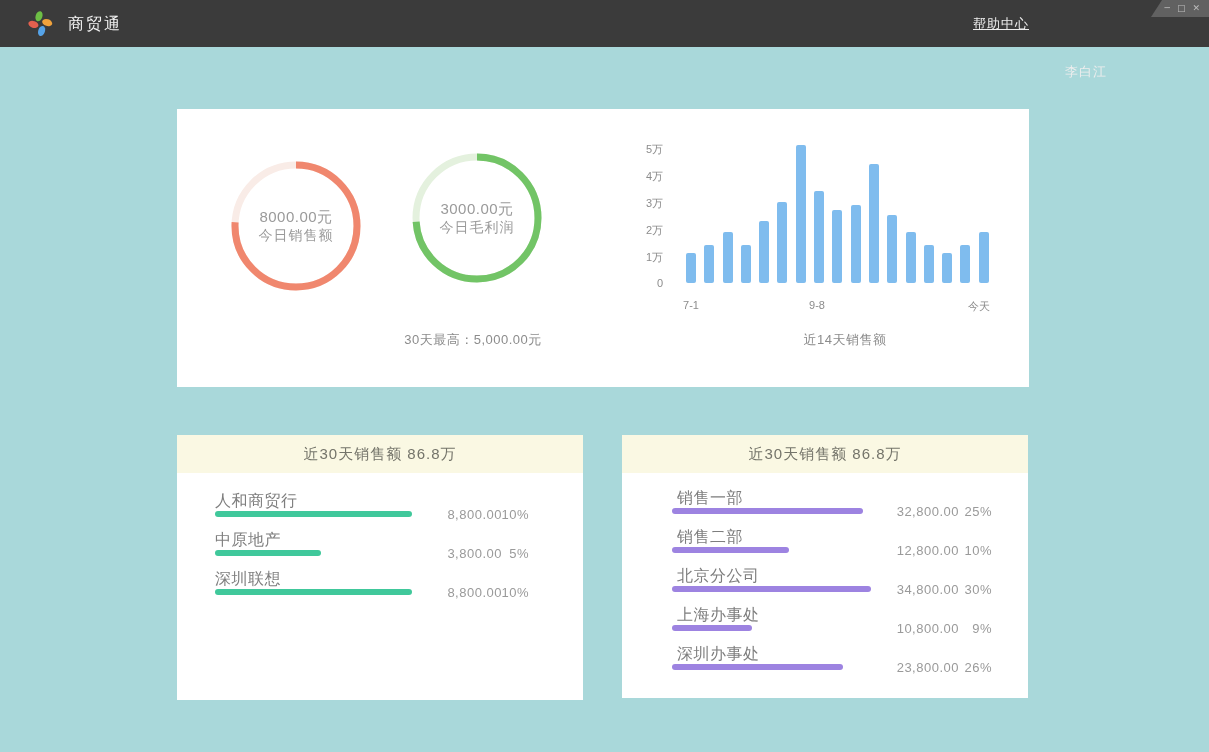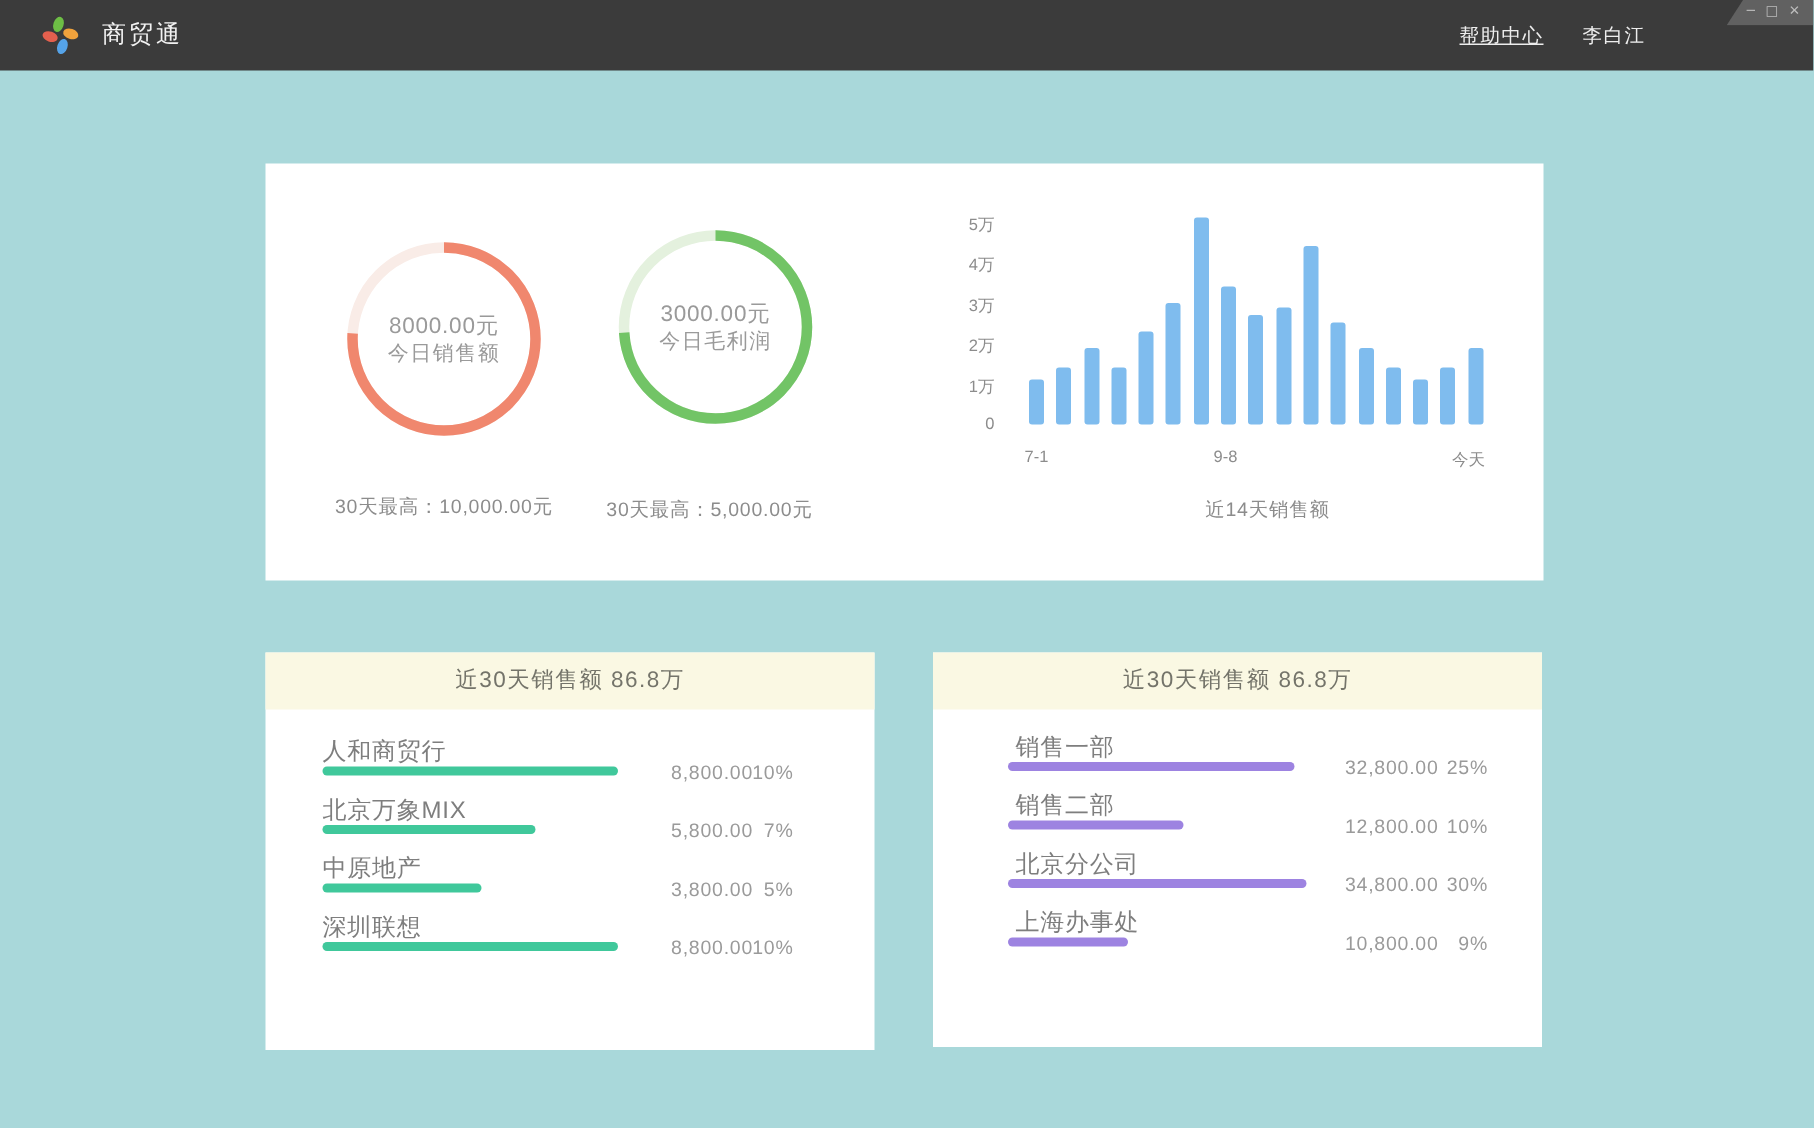--- a/index.html
+++ b/index.html
@@ -7,21 +7,21 @@
   body { font-family:"Liberation Sans", sans-serif; background:#A9D8DA; position:relative; }
 
   
   .titlebar { position:absolute; left:0; top:0; width:1209px; height:47px; background:#3B3B3B; }
   .logo { position:absolute; left:27px; top:10px; width:27px; height:27px; }
   .app-title { position:absolute; left:68px; top:0; height:54px; line-height:47px;
                color:#F2F2F2; font-size:16px; letter-spacing:2px; }
   .tb-link { position:absolute; top:0; height:47px; line-height:47px; color:#EDEDED;
              font-size:13px; cursor:pointer; letter-spacing:1px; }
   .tb-help { right:180px;text-decoration:underline; }
-  .tb-user { right:112px; }
+  .tb-user { right:102px;margin-top:48px; }
   .win-controls { position:absolute; right:0; top:0; width:58px; height:17px; background:#616161;
                   clip-path:polygon(11px 0, 100% 0, 100% 100%, 0 100%);
                   display:flex; align-items:center; justify-content:flex-end;
                   gap:7px; padding-right:9px; font-family:"DejaVu Sans", sans-serif; }
   .win-btn { color:#BDBDBD; font-size:9px; line-height:9px; cursor:pointer; }
 
   
   .card { position:absolute; background:#FFFFFF; }
   .card-top { left:177px; top:109px; width:852px; height:278px; }
   .card-left { left:177px; top:435px; width:406px; height:265px; }
@@ -88,21 +88,20 @@
   <div class="donut donut-1">
     <svg width="130" height="130" viewBox="0 0 130 130">
       <circle cx="65" cy="65" r="61" fill="none" stroke="#F9ECE7" stroke-width="7"></circle>
       <circle cx="65" cy="65" r="61" fill="none" stroke="#F0876E" stroke-width="7" pathLength="100" stroke-dasharray="76 24" transform="rotate(-90 65 65)"></circle>
     </svg>
     <div class="donut-texts">
       <span class="donut-value">8000.00元</span>
       <span class="donut-label">今日销售额</span>
     </div>
   </div>
-  <div class="donut-footer footer-1">30天最高：10,000.00元</div>
 
   <div class="donut donut-2">
     <svg width="130" height="130" viewBox="0 0 130 130">
       <circle cx="65" cy="65" r="61" fill="none" stroke="#E4F1DE" stroke-width="7"></circle>
       <circle cx="65" cy="65" r="61" fill="none" stroke="#72C466" stroke-width="7" pathLength="100" stroke-dasharray="74 26" transform="rotate(-90 65 65)"></circle>
     </svg>
     <div class="donut-texts">
       <span class="donut-value">3000.00元</span>
       <span class="donut-label">今日毛利润</span>
     </div>
@@ -146,26 +145,20 @@
 <div class="card card-left">
   <div class="card-header">近30天销售额 86.8万</div>
   <div class="rows rows-left" id="left-rows">
       <div class="list-row">
         <span class="rl" style="left:38px">人和商贸行</span>
         <span class="rbar" style="left:38px;width:197px;background:#40C89B"></span>
         <span class="rv" style="right:81px">8,800.00</span>
         <span class="rp" style="right:54px">10%</span>
       </div>
       <div class="list-row">
-        <span class="rl" style="left:38px">北京万象MIX</span>
-        <span class="rbar" style="left:38px;width:142px;background:#40C89B"></span>
-        <span class="rv" style="right:81px">5,800.00</span>
-        <span class="rp" style="right:54px">7%</span>
-      </div>
-      <div class="list-row">
         <span class="rl" style="left:38px">中原地产</span>
         <span class="rbar" style="left:38px;width:106px;background:#40C89B"></span>
         <span class="rv" style="right:81px">3,800.00</span>
         <span class="rp" style="right:54px">5%</span>
       </div>
       <div class="list-row">
         <span class="rl" style="left:38px">深圳联想</span>
         <span class="rbar" style="left:38px;width:197px;background:#40C89B"></span>
         <span class="rv" style="right:81px">8,800.00</span>
         <span class="rp" style="right:54px">10%</span>
@@ -193,14 +186,20 @@
         <span class="rbar" style="left:50px;width:199px;background:#9D83E1"></span>
         <span class="rv" style="right:69px">34,800.00</span>
         <span class="rp" style="right:36px">30%</span>
       </div>
       <div class="list-row">
         <span class="rl" style="left:55px">上海办事处</span>
         <span class="rbar" style="left:50px;width:80px;background:#9D83E1"></span>
         <span class="rv" style="right:69px">10,800.00</span>
         <span class="rp" style="right:36px">9%</span>
       </div>
+      <div class="list-row">
+        <span class="rl" style="left:55px">深圳办事处</span>
+        <span class="rbar" style="left:50px;width:171px;background:#9D83E1"></span>
+        <span class="rv" style="right:69px">23,800.00</span>
+        <span class="rp" style="right:36px">26%</span>
+      </div>
     </div>
 </div>
 
 </body></html>

